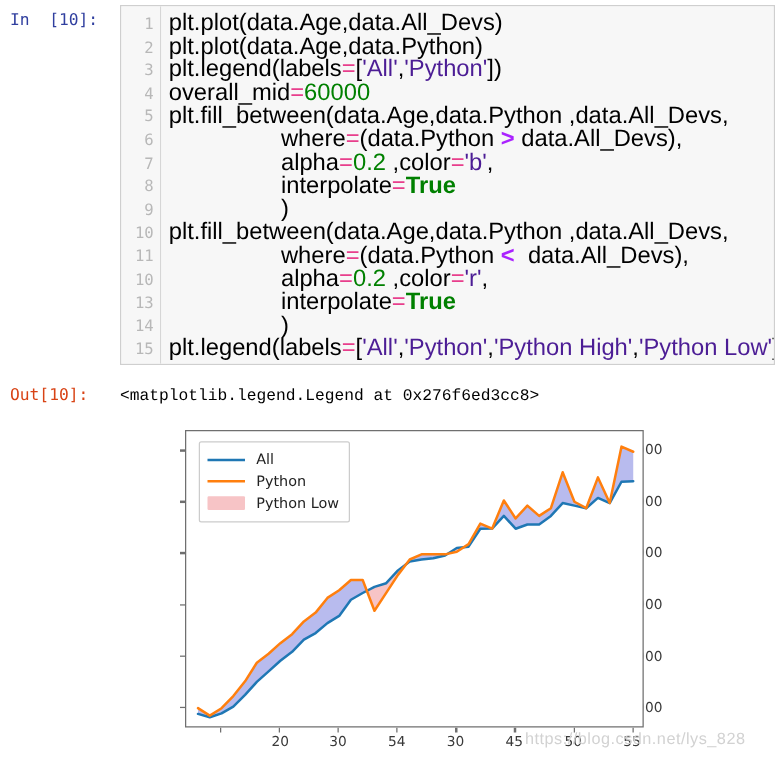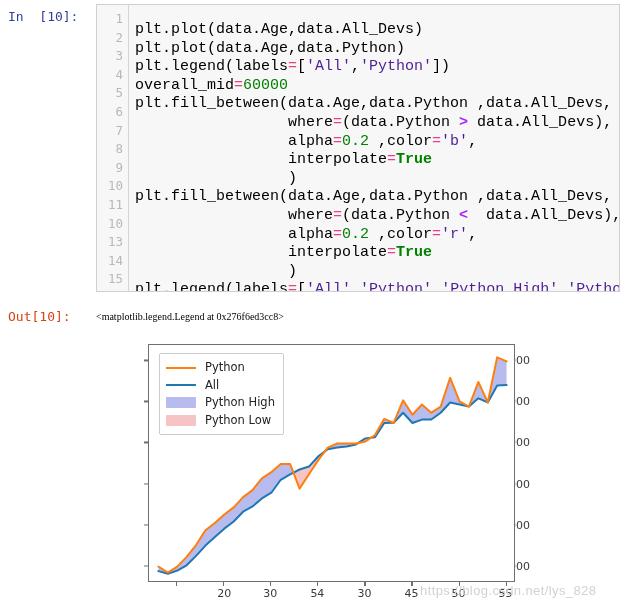--- a/index.html
+++ b/index.html
@@ -54,40 +54,39 @@
     line-height:18.6px;
     color:#b8b8b8;
     user-select:none;
   }
   .gutter div{padding-right:5px;}
   .code{
     flex:1 1 auto;
     padding-top:5px;
     padding-left:6px;
     background:#f7f7f7;
-    font-family:Liberation Mono, monospace;
-    font-size:15px;
+    font-family:Liberation Sans, sans-serif;
+    font-size:19px;
     line-height:18.6px;
     color:#000000;
     white-space:pre;
     overflow:hidden;
-    margin-top:11px;
   }
   .code .line{height:18.6px;}
   .str{color:#4c1d95;}
   .num{color:#008000;}
   .op{color:#AA22FF;font-weight:bold;}
   .eq{color:#E83E8C;}
   .kw{color:#008000;font-weight:bold;}
 
   
   .out-text{
     position:absolute;left:96px;top:308px;
-    font-family:Liberation Serif, serif;
-    font-size:10px;line-height:18px;color:#000;
+    font-family:Liberation Mono, monospace;
+    font-size:13px;line-height:18px;color:#000;
     white-space:pre;
   }
 
   
   .figure{
     position:absolute;left:100px;top:340px;
     width:430px;height:268px;
   }
   .plot-frame{
     position:absolute;left:48px;top:4px;
@@ -226,30 +225,26 @@
         <path d="M244.75 77.76 L254.08 55.40 L263.49 69.76 L272.90 59.50 L282.31 67.71 L291.72 61.55 L301.13 32.83 L310.54 56.42 L319.95 61.55 L329.36 36.93 L338.77 57.45 L348.18 12.31 L357.59 16.41 L357.59 40.01 L348.18 40.41 L338.77 57.45 L329.36 53.34 L319.95 61.55 L310.54 59.50 L301.13 57.45 L291.72 67.71 L282.31 74.56 L272.90 74.62 L263.49 77.97 L254.08 67.71 L244.75 77.76 Z" fill="#b8bbee" stroke="none"></path>
         <path d="M144.47 127.68 L150.56 143.62 L159.97 129.26 L169.38 114.90 L175.93 106.34 L175.93 106.34 L169.38 111.30 L159.97 121.57 L150.56 124.50 L144.47 127.68 Z" fill="#f7c4c6" stroke="none"></path>
         <path d="M209.26 98.00 L216.44 96.43 L222.06 92.75 L222.06 92.75 L216.44 93.38 L209.26 98.00 Z" fill="#f7c4c6" stroke="none"></path>
         <path d="M244.41 77.85 L244.67 77.97 L244.75 77.76 L244.75 77.76 L244.67 77.85 L244.41 77.85 Z" fill="#f7c4c6" stroke="none"></path>
         <path d="M9.41 226.13 L18.82 228.77 L28.23 225.67 L37.64 220.30 L47.05 210.90 L56.46 200.55 L65.87 192.11 L75.28 183.64 L84.69 176.45 L94.10 166.70 L103.51 161.43 L112.92 153.47 L122.33 147.72 L131.74 134.77 L141.15 129.41 L150.56 124.50 L159.97 121.57 L169.38 111.30 L178.79 104.16 L188.21 102.59 L197.62 101.54 L207.03 99.43 L216.44 93.38 L225.85 92.33 L235.26 77.97 L244.67 77.85 L254.08 67.71 L263.49 77.97 L272.90 74.62 L282.31 74.56 L291.72 67.71 L301.13 57.45 L310.54 59.50 L319.95 61.55 L329.36 53.34 L338.77 57.45 L348.18 40.41 L357.59 40.01" fill="none" stroke="#1f77b4" stroke-width="2" stroke-linejoin="round" stroke-linecap="round"></path>
         <path d="M9.41 221.49 L18.82 227.54 L28.23 221.59 L37.64 211.85 L47.05 200.04 L56.46 185.21 L65.87 177.99 L75.28 169.53 L84.69 162.34 L94.10 152.14 L103.51 145.08 L112.92 133.33 L122.33 127.21 L131.74 118.99 L141.15 119.00 L150.56 143.62 L159.97 129.26 L169.38 114.90 L178.79 102.59 L188.21 98.48 L197.62 98.48 L207.03 98.48 L216.44 96.43 L225.85 90.28 L235.26 73.86 L244.67 77.97 L254.08 55.40 L263.49 69.76 L272.90 59.50 L282.31 67.71 L291.72 61.55 L301.13 32.83 L310.54 56.42 L319.95 61.55 L329.36 36.93 L338.77 57.45 L348.18 12.31 L357.59 16.41" fill="none" stroke="#ff7f0e" stroke-width="2" stroke-linejoin="round" stroke-linecap="round"></path>
       </svg>
 
     <div class="legend" id="legend">
         <div class="legend-row">
-          <div class="lg-line orange"></div>
-          <div class="lg-label">Python</div>
-        </div>
-        <div class="legend-row">
           <div class="lg-line"></div>
           <div class="lg-label">All</div>
         </div>
         <div class="legend-row">
-          <div class="lg-patch blue"></div>
-          <div class="lg-label">Python High</div>
+          <div class="lg-line orange"></div>
+          <div class="lg-label">Python</div>
         </div>
         <div class="legend-row">
           <div class="lg-patch red"></div>
           <div class="lg-label">Python Low</div>
         </div>
       </div>
   </div>
 </div>
 
 <div class="watermark">https://blog.csdn.net/lys_828</div>

